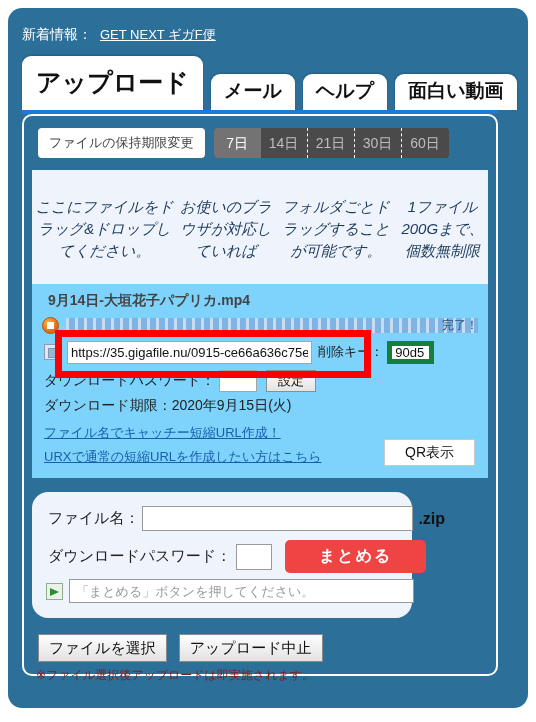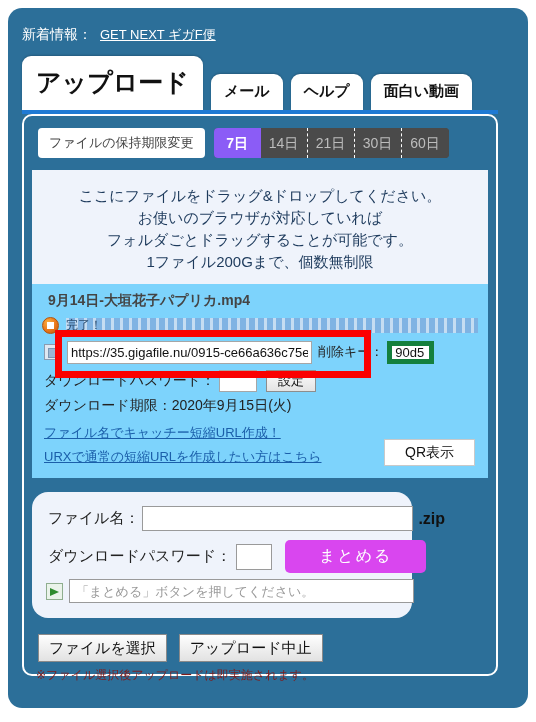--- a/index.html
+++ b/index.html
@@ -60,21 +60,21 @@
     font-weight: bold;
     box-shadow: 0 -1px 2px rgba(0,0,0,.18);
   }
   .tab.active {
     font-size: 25px;
     height: 54px;
     padding: 0 14px 2px 14px;
     letter-spacing: 0px;
   }
   .tab.small {
-    font-size: 15px;
+    font-size: 19px;
     height: 36px;
     padding: 0 13px 2px 13px;
     margin-left: 8px;
   }
   .tab-underline {
     position: absolute;
     left: 22px; top: 110px;
     width: 476px; height: 4px;
     background: #1f7ad4;
   }
@@ -122,37 +122,38 @@
     background: #4a4a4a;
     width: 47px;
     height: 30px;
     line-height: 30px;
     text-align: center;
     cursor: pointer;
     border-right: 1px dashed #ffffff;
   }
   .day-opt:last-child { border-right: none; }
   .day-opt.selected {
-    background: #8b5cf6;
+    background: #737373;
     color: #ffffff;
-    font-weight: bold;
+    font-weight: normal;
     border-right: none;
   }
 
   
   .dropzone {
     position: absolute;
     left: 32px; top: 170px;
     width: 456px; height: 118px;
     background: #eff3fb;
     display: flex;
-    flex-direction: column;
+    flex-direction: row;
     align-items: center;
     justify-content: center;
     cursor: pointer;
+    font-style: italic;
   }
   .dropzone div {
     font-size: 15px;
     color: #1d3a5c;
     line-height: 22px;
     text-align: center;
   }
 
   
   .file-panel {
@@ -199,21 +200,21 @@
     background: #7fb3e3;
     background-image: repeating-linear-gradient(90deg,
         rgba(255,255,255,.55) 0px, rgba(255,255,255,.55) 3px,
         rgba(255,255,255,0) 3px, rgba(255,255,255,0) 9px);
     overflow: hidden;
   }
   .progress-text {
     position: absolute;
     left: 24px; top: 0px;
     width: 412px;
-    text-align: left;
+    text-align: right;
     font-size: 12px;
     color: #2b4d70;
     line-height: 16px;
   }
 
   
   .url-row {
     position: absolute;
     left: 12px; top: 56px;
     width: 440px; height: 24px;
@@ -373,26 +374,26 @@
     margin-left: 5px;
     width: 36px; height: 26px;
     border: 1px solid #9a9a9a;
     background: #ffffff;
     font-size: 13px;
     font-family: "Liberation Sans", sans-serif;
   }
   .bundle-btn {
     margin-left: 13px;
     width: 141px; height: 33px;
-    background: #d946ef;
+    background: #ef4444;
     border: none;
     border-radius: 5px;
     color: #ffffff;
     font-size: 16px;
-    font-weight: normal;
+    font-weight: bold;
     letter-spacing: 2px;
     cursor: pointer;
     font-family: "Liberation Sans", sans-serif;
   }
   .bundle-status-row {
     position: absolute;
     left: 14px; top: 87px;
     display: flex;
     align-items: center;
   }

